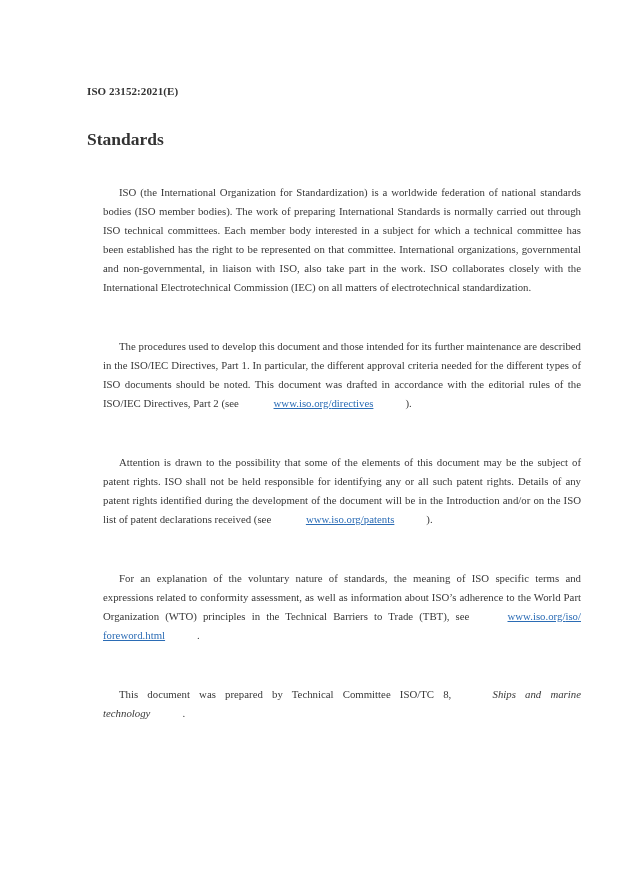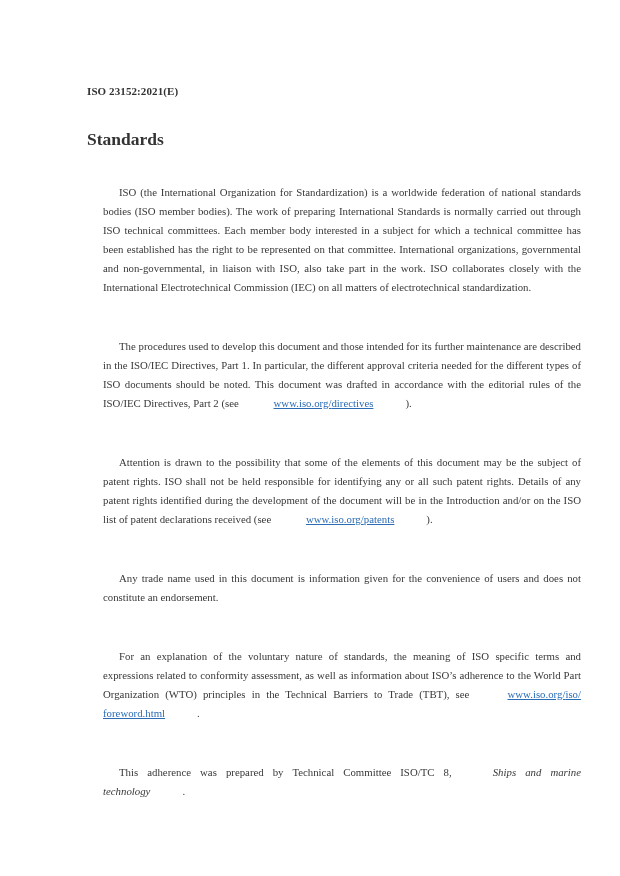--- a/index.html
+++ b/index.html
@@ -64,22 +64,21 @@
 
 <div class="page">
   <div class="doc-ref">ISO 23152:2021(E)</div>
 
   <h1 class="title">Standards</h1>
 
   <div class="body-text" id="paragraphs">
       <p><span>ISO (the International Organization for Standardization) is a worldwide federation of national standards bodies (ISO member bodies). The work of preparing International Standards is normally carried out through ISO technical committees. Each member body interested in a subject for which a technical committee has been established has the right to be represented on that committee. International organizations, governmental and non-governmental, in liaison with ISO, also take part in the work. ISO collaborates closely with the International Electrotechnical Commission (IEC) on all matters of electrotechnical standardization.</span></p>
       <p><span>The procedures used to develop this document and those intended for its further maintenance are described in the ISO/IEC Directives, Part 1. In particular, the different approval criteria needed for the different types of ISO documents should be noted. This document was drafted in accordance with the editorial rules of the ISO/IEC Directives, Part 2 (see </span><a href="#">www.iso.org/<wbr>directives</a><span>).</span></p>
       <p><span>Attention is drawn to the possibility that some of the elements of this document may be the subject of patent rights. ISO shall not be held responsible for identifying any or all such patent rights. Details of any patent rights identified during the development of the document will be in the Introduction and/or on the ISO list of patent declarations received (see </span><a href="#">www.iso.org/<wbr>patents</a><span>).</span></p>
-      <p><span>Any trade name used in this document is information given for the convenience of users and does not constitute an endorsement.</span></p>
       <p><span>For an explanation of the voluntary nature of standards, the meaning of ISO specific terms and expressions related to conformity assessment, as well as information about ISO’s adherence to the World Part Organization (WTO) principles in the Technical Barriers to Trade (TBT), see </span><a href="#">www.iso.org/<wbr>iso/<wbr>foreword.html</a><span>.</span></p>
-      <p><span>This adherence was prepared by Technical Committee ISO/TC 8, </span><em>Ships and marine technology</em><span>.</span></p>
+      <p><span>This document was prepared by Technical Committee ISO/TC 8, </span><em>Ships and marine technology</em><span>.</span></p>
     </div>
 
   <div class="footer">
     <span class="page-number">iv</span>
     <span class="copyright">© ISO 2024 – All rights reserved</span>
   </div>
 </div>
 
 </body></html>

